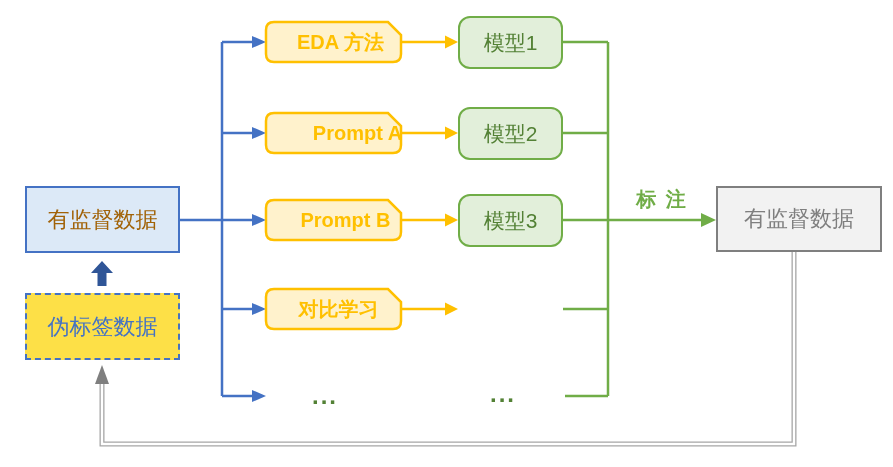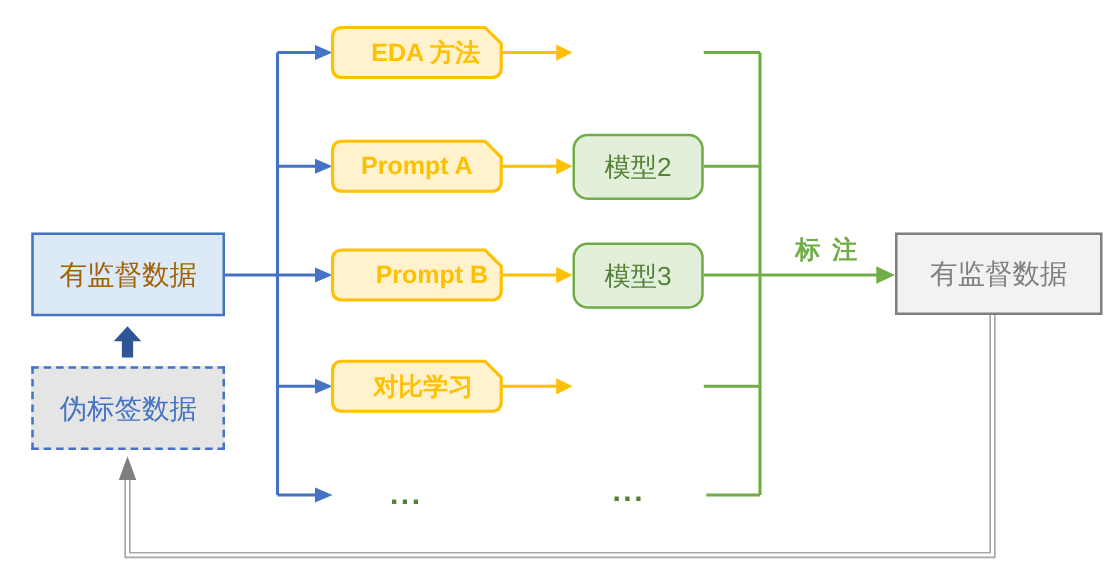--- a/index.html
+++ b/index.html
@@ -27,35 +27,35 @@
   .box-supervised {
     left: 25px; top: 186px; width: 155px; height: 67px;
     background: #DCE9F7;
     border: 2.5px solid #4472C4;
     color: #a16207;
     font-size: 22px;
     font-weight: 500;
   }
   .box-pseudo {
     left: 25px; top: 293px; width: 155px; height: 67px;
-    background: #e5e5e5;
+    background: #fde047;
     border: 2.5px dashed #4472C4;
     color: #4472C4;
     font-size: 22px;
     font-weight: 500;
   }
   .box-method {
     left: 266px; width: 135px; height: 40px;
     color: #FFC000;
     font-size: 20px;
     font-weight: 600;
     background: transparent; 
   }
   .box-method.r1 { top: 22px; padding-left: 14px; }
-  .box-method.r2 { top: 113px; }
+  .box-method.r2 { top: 113px; margin-left: 24px; }
   .box-method.r3 { top: 200px; padding-left: 24px; }
   .box-method.r4 { top: 289px; padding-left: 10px; }
   .box-model {
     left: 458px; width: 105px; height: 53px;
     background: #E2EFDA;
     border: 2.5px solid #70AD47;
     border-radius: 12px;
     color: #538135;
     font-size: 21px;
     font-weight: 500;
@@ -153,20 +153,21 @@
 
   <div class="node box-supervised">有监督数据</div>
 
   <div class="node box-pseudo">伪标签数据</div>
 
   <div class="node box-method r1">EDA 方法</div>
   <div class="node box-method r2">Prompt A</div>
   <div class="node box-method r3">Prompt B</div>
   <div class="node box-method r4">对比学习</div>
 
+  <div class="node box-model r1">模型1</div>
   <div class="node box-model r2">模型2</div>
   <div class="node box-model r3">模型3</div>
 
   <div class="node box-unlabeled">有监督数据</div>
 
   <div class="node label-annotate">标 注</div>
 
   <div class="ellipsis ellipsis-methods">...</div>
   <div class="ellipsis ellipsis-models">...</div>
 

